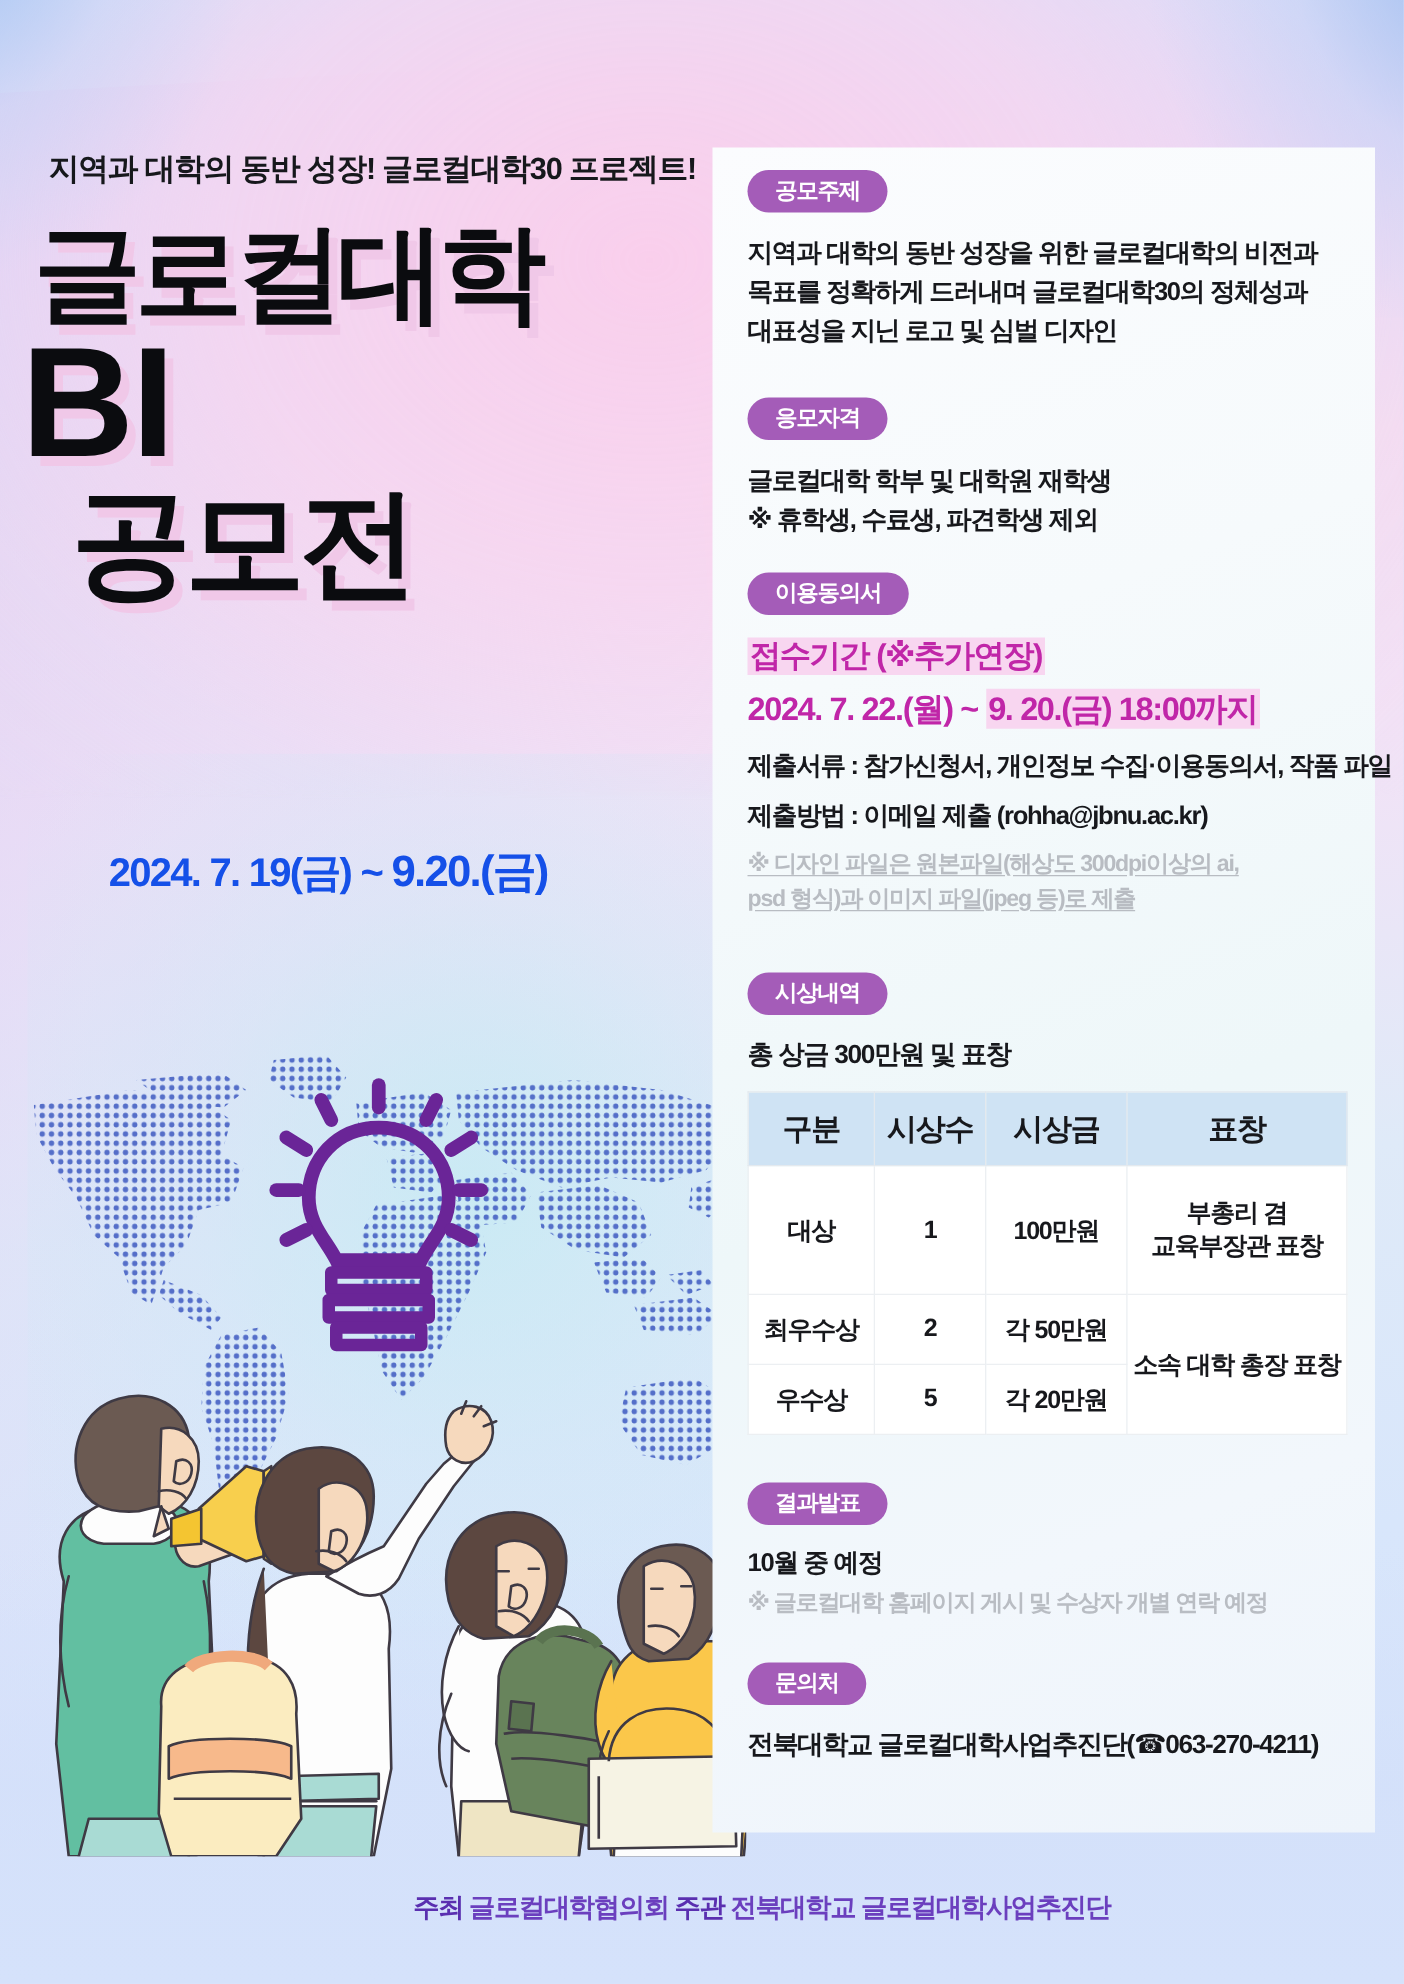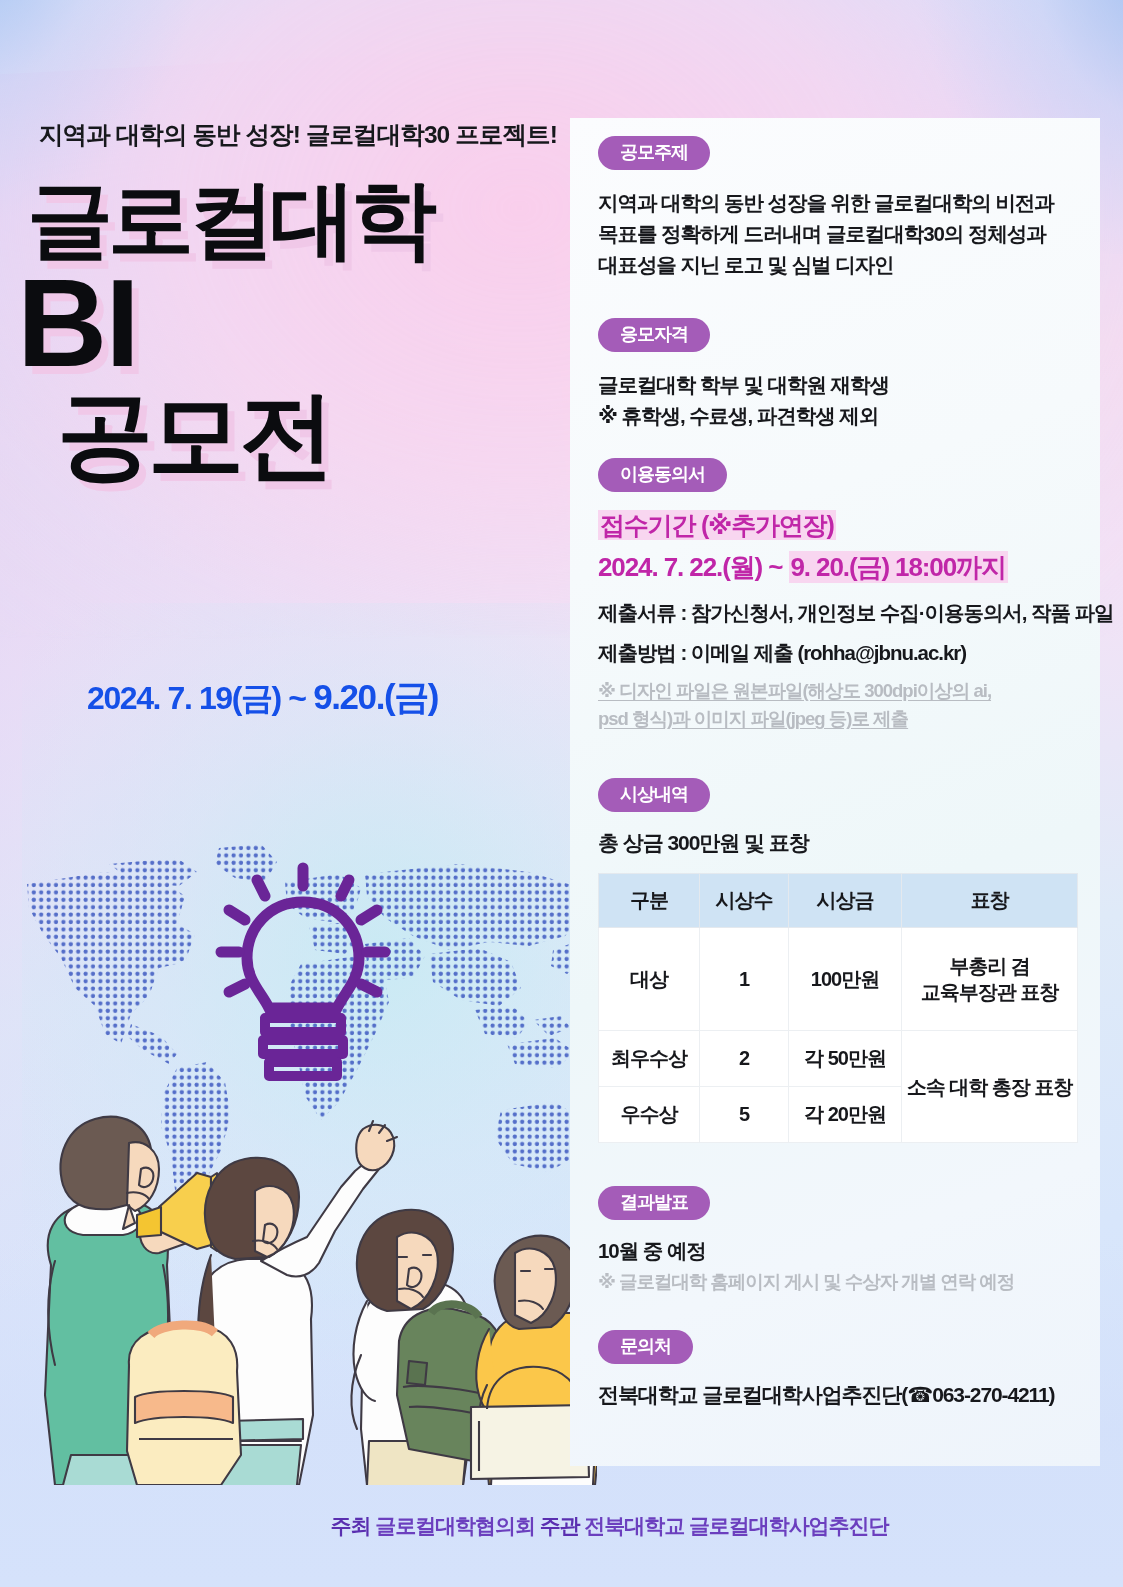--- a/index.html
+++ b/index.html
@@ -73,21 +73,21 @@
   .body.tight{line-height:1.5;}
   .note{font-size:18.5px;color:#b8bcc2;letter-spacing:-1px;line-height:1.5;font-weight:600;text-decoration:underline;text-underline-offset:3px;}
   .note-plain{font-size:18.5px;color:#b9bdc3;letter-spacing:-1.05px;line-height:1.5;font-weight:600;}
 
   .dl-title{font-size:25px;font-weight:900;color:#c026a8;letter-spacing:-1.2px;line-height:1.35;}
   .hl{background:#f8d6f0;padding:1px 2px;}
   .dl-date{font-size:26px;font-weight:900;color:#c026a8;letter-spacing:-1.1px;margin-top:7px;}
 
   
   table.awards{border-collapse:collapse;width:480px;font-size:20px;letter-spacing:-1px;}
-  table.awards th{background:#cfe3f4;color:#17181c;font-weight:700;padding:13px 4px;border:1px solid #e4e9ee;font-size:20px;}
+  table.awards th{background:#cfe3f4;color:#17181c;font-weight:700;padding:13px 4px;border:1px solid #e4e9ee;font-size:24px;}
   table.awards td{background:#fff;color:#17181c;padding:14px 4px;border:1px solid #eceff2;text-align:center;font-weight:600;}
   td.grade{color:#b93fc4;font-weight:700;}
   td.cite{font-weight:600;line-height:1.3;}
   .total{font-size:21px;font-weight:700;color:#17181c;letter-spacing:-1.05px;}
 
   .contact{font-size:21px;font-weight:700;color:#17181c;letter-spacing:-1.1px;}
 
   
   .footer{position:absolute;left:0;top:1512px;width:1123px;text-align:center;
     font-size:21px;color:#6b3fbe;letter-spacing:-1.05px;font-weight:600;padding-left:48px;}

